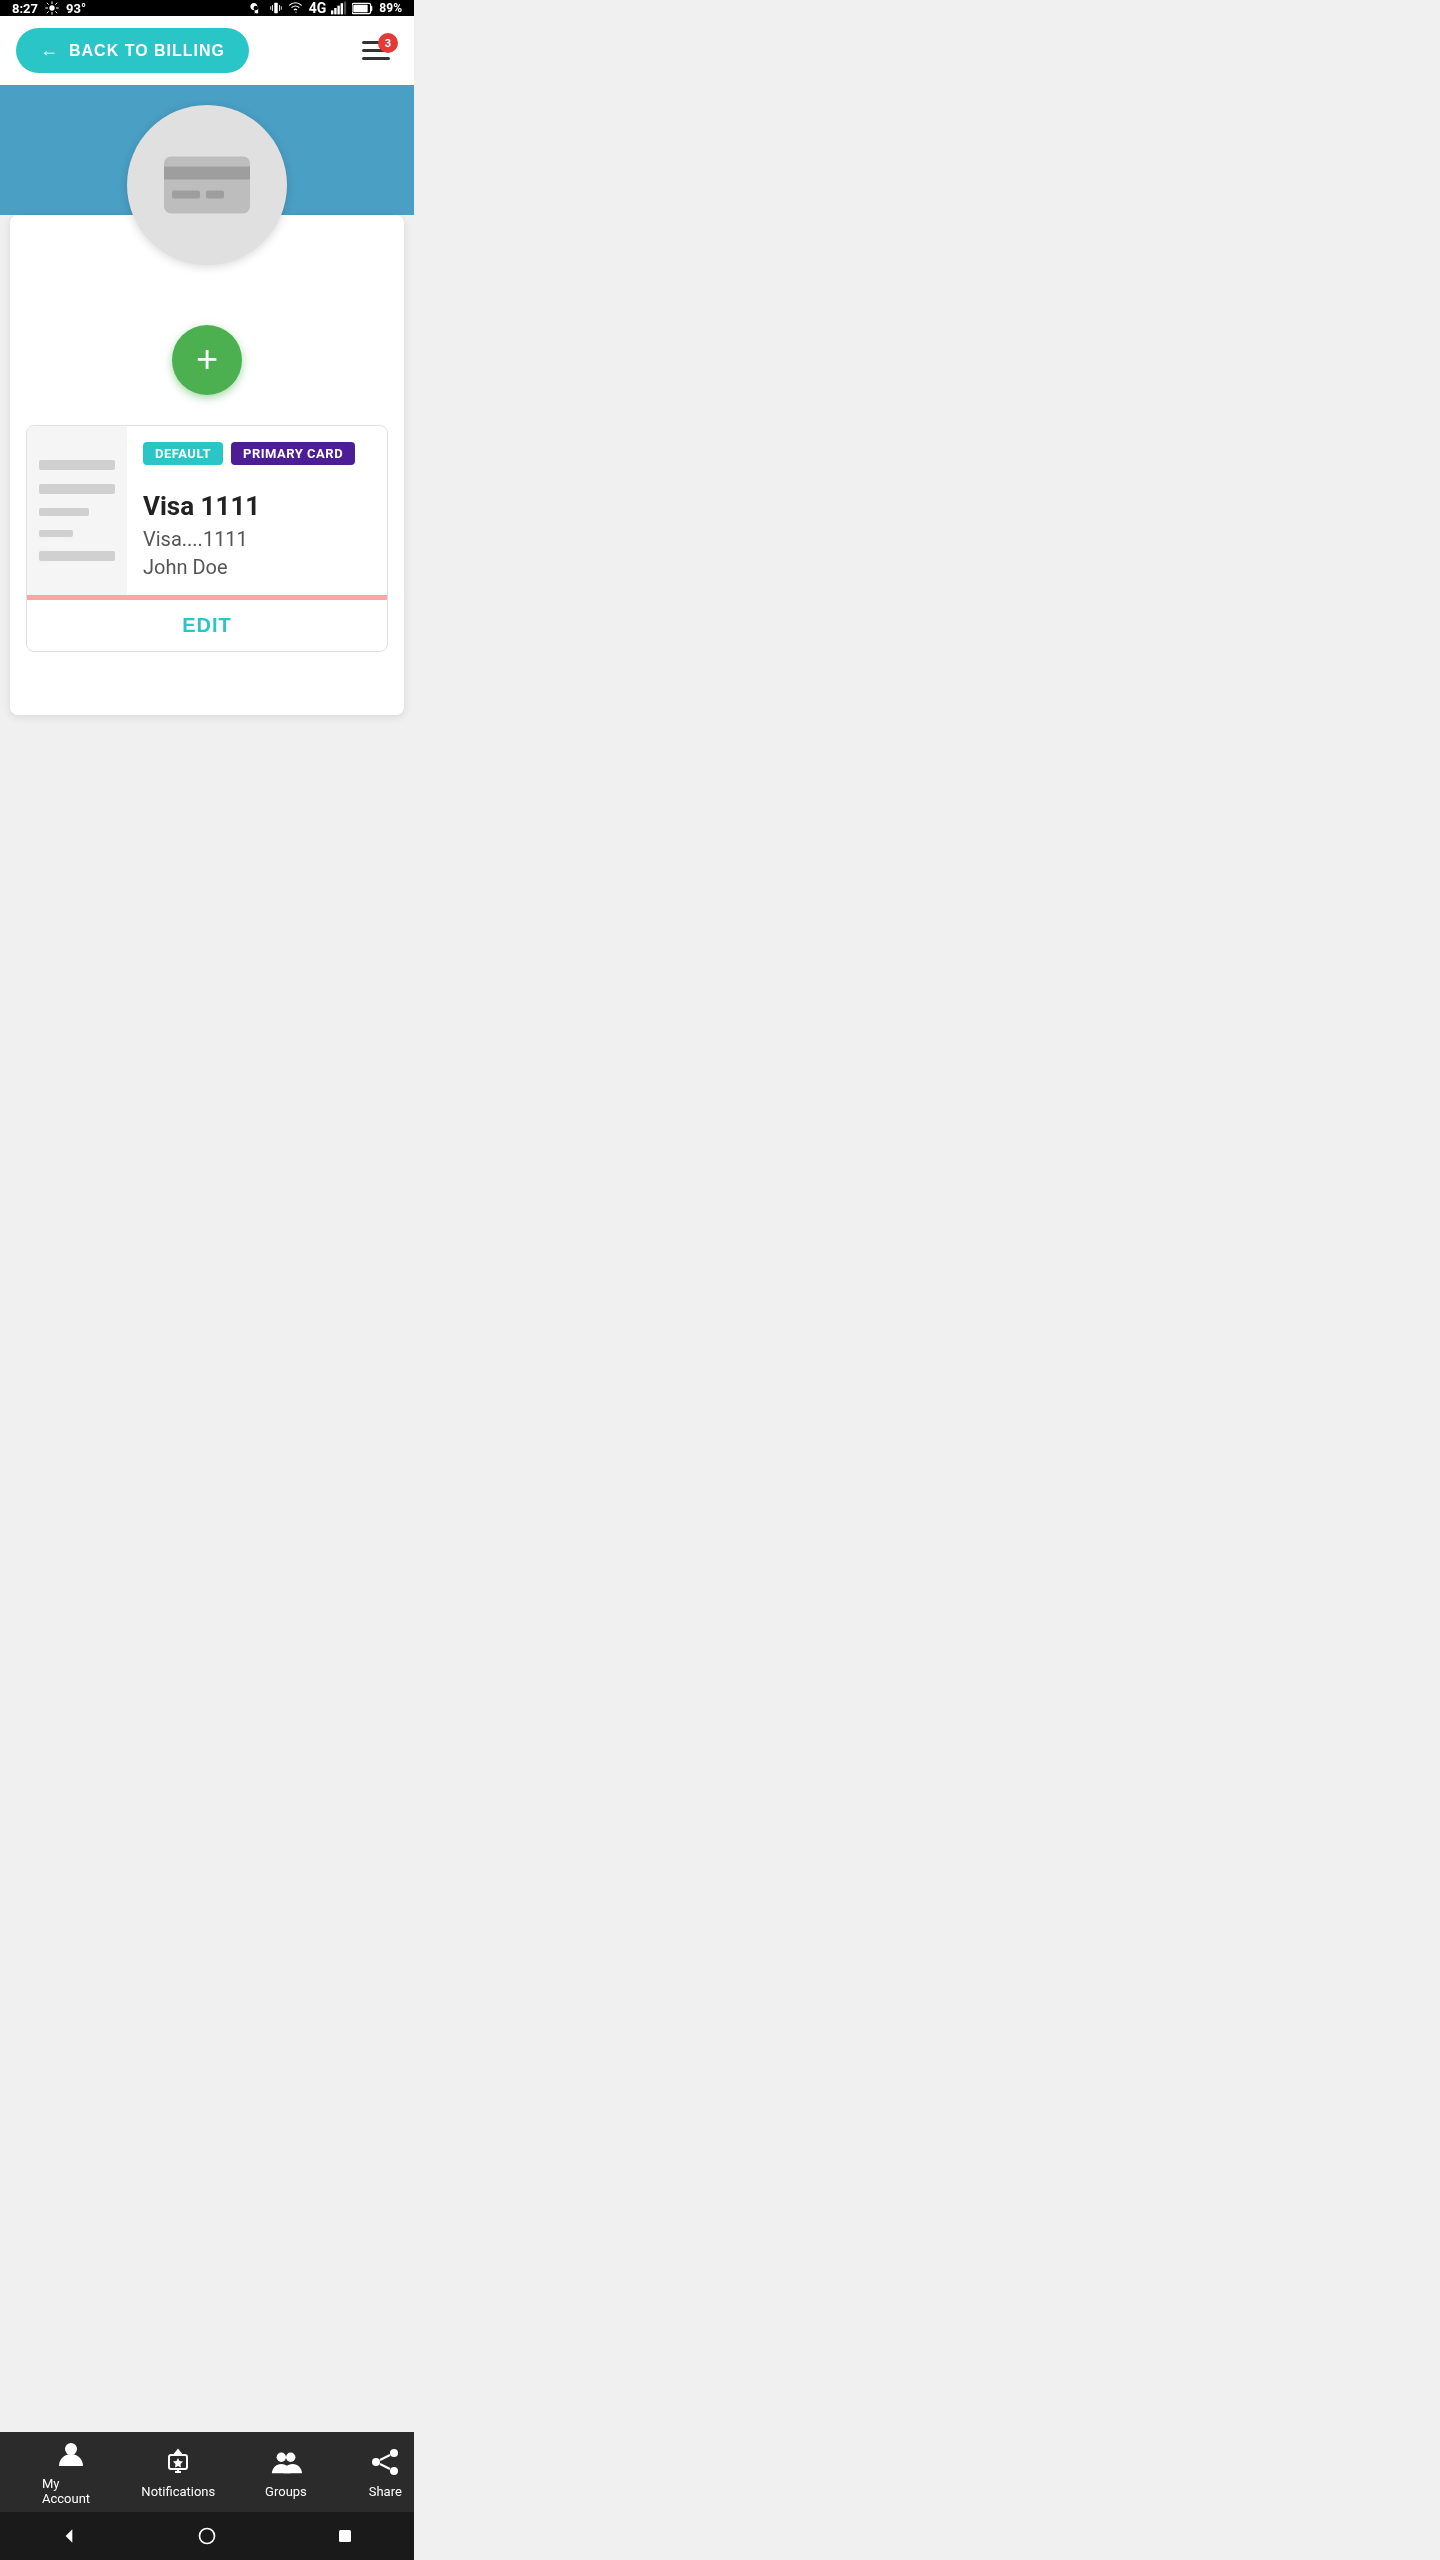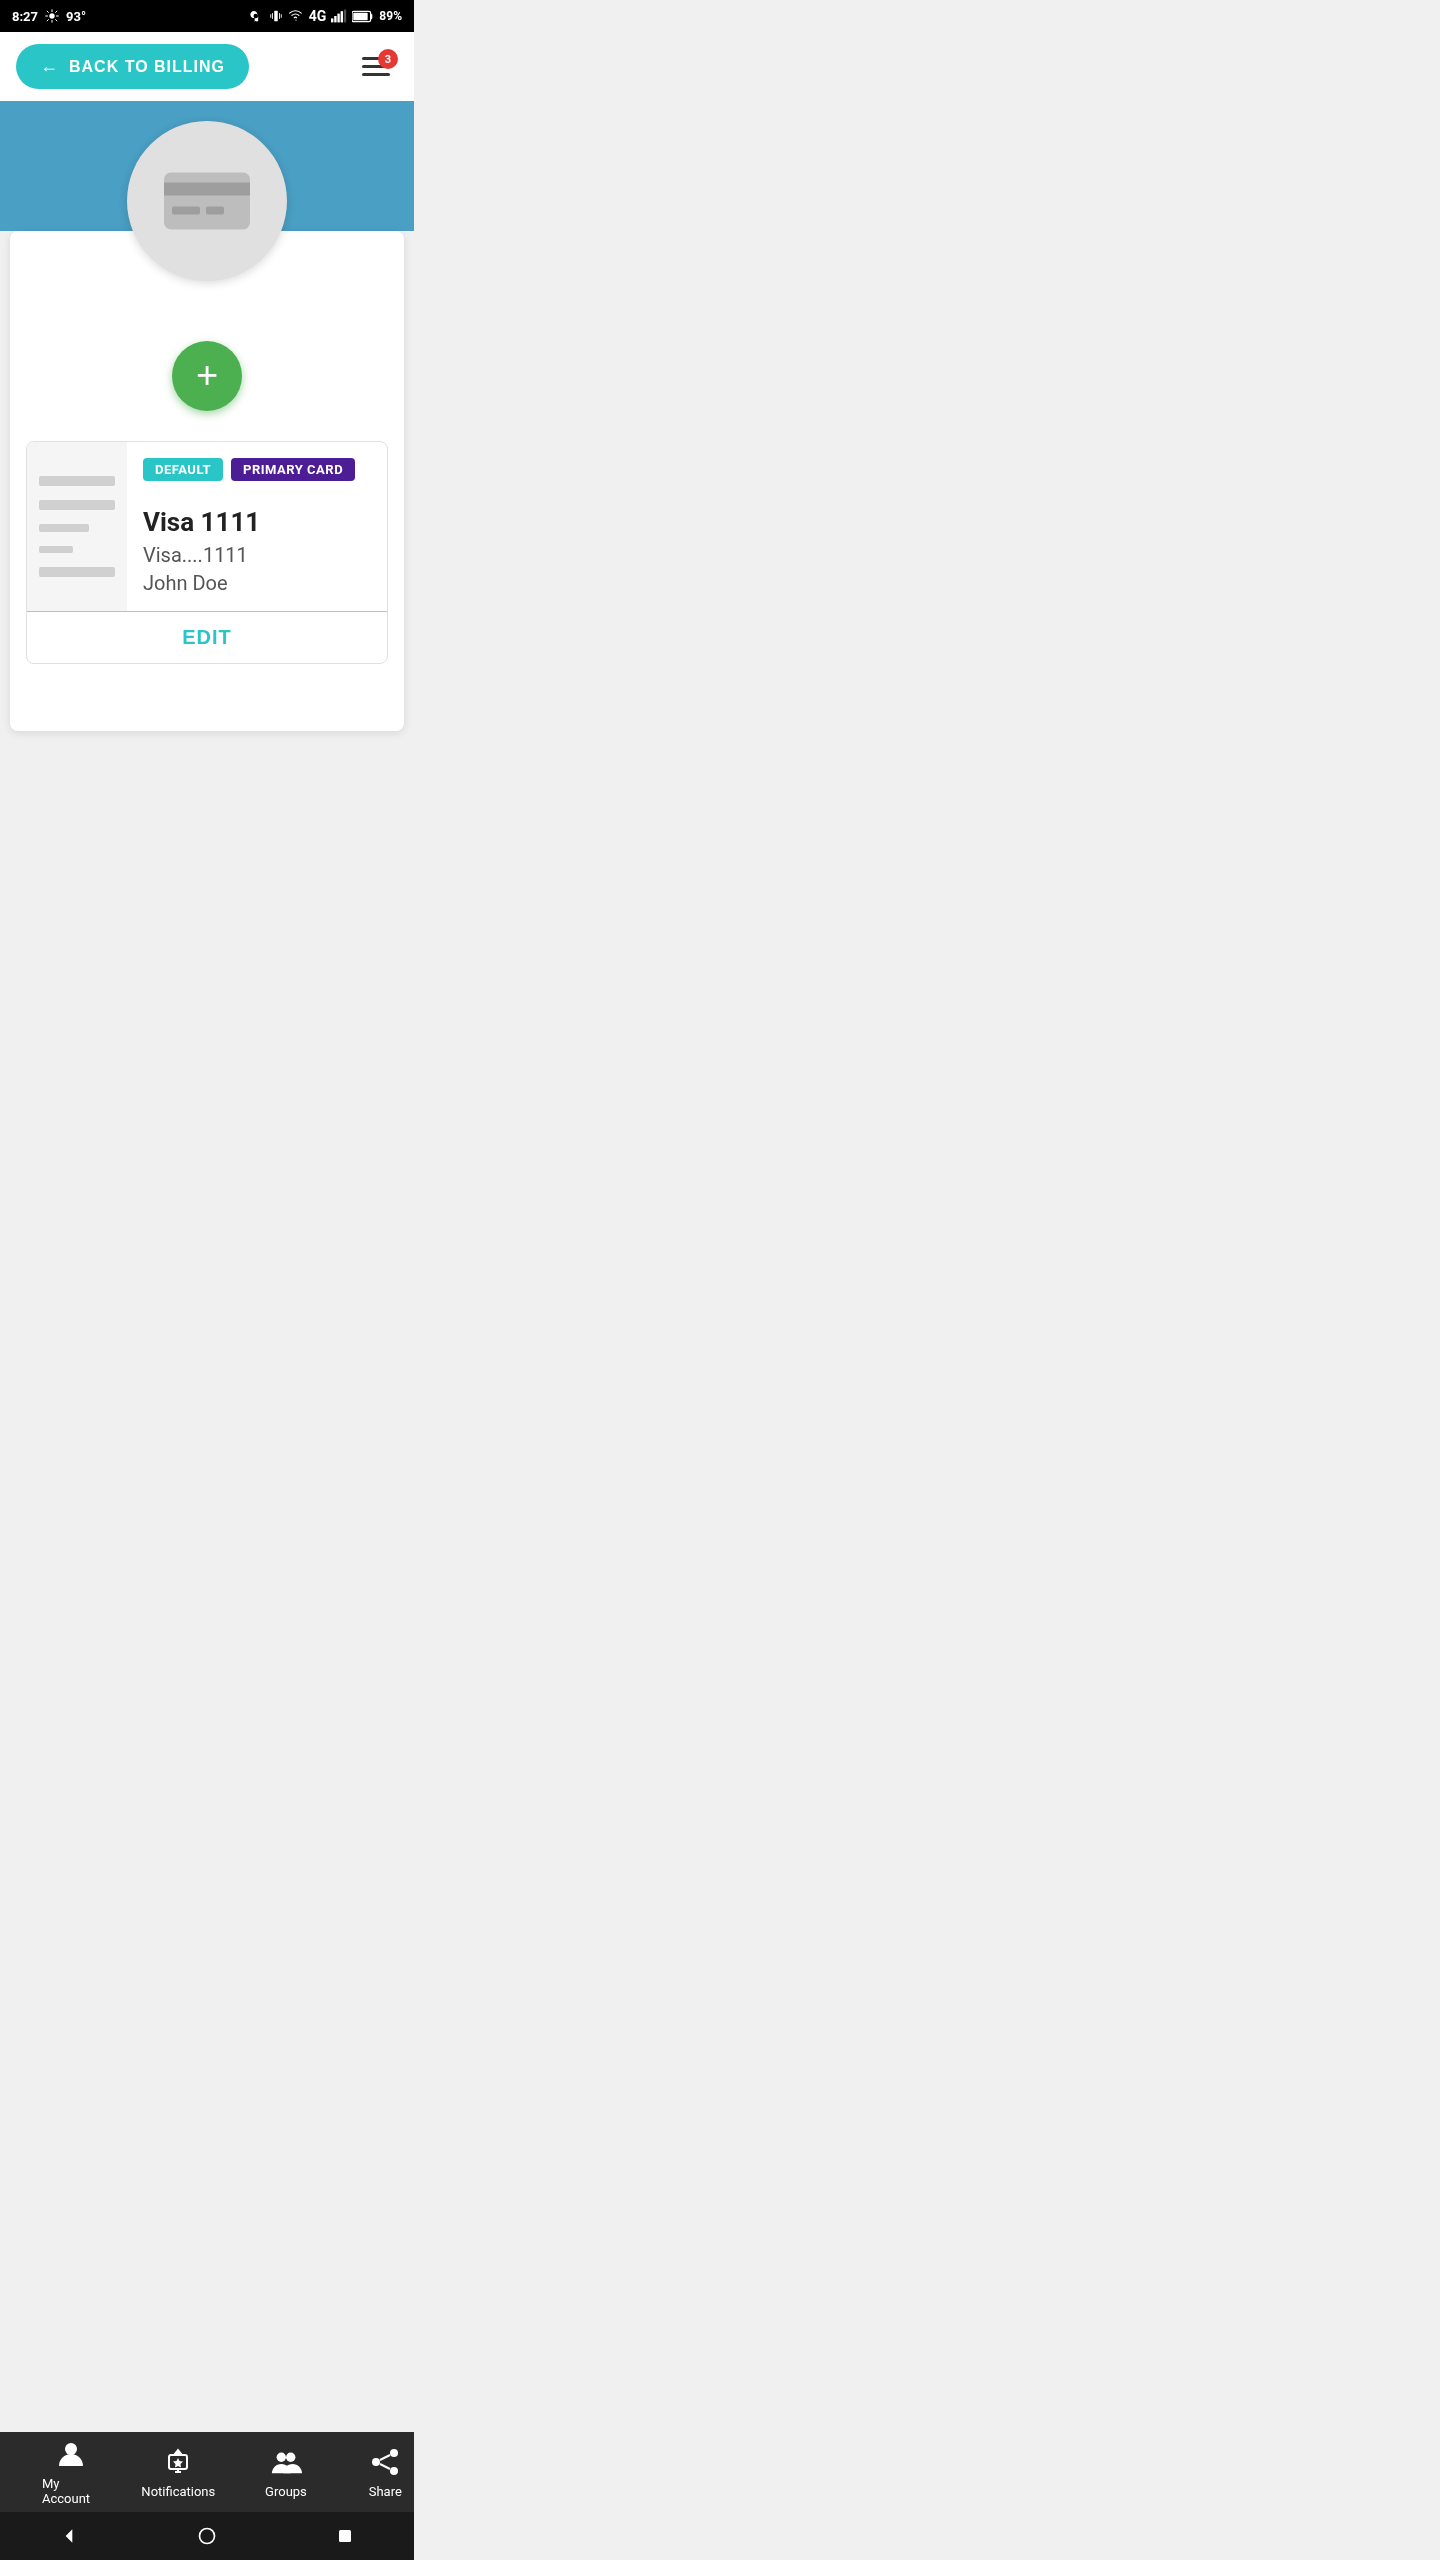--- a/index.html
+++ b/index.html
@@ -15,21 +15,21 @@
     }
 
     
     .status-bar {
       background: #000;
       color: #fff;
       display: flex;
       align-items: center;
       justify-content: space-between;
       padding: 1px 12px;
-      height: 32px;
+      height: 16px;
       font-size: 13px;
       font-weight: bold;
     }
 
     .status-left {
       display: flex;
       align-items: center;
       gap: 6px;
     }
 
@@ -252,21 +252,21 @@
       color: #555;
       margin-bottom: 4px;
     }
 
     .card-holder {
       font-size: 20px;
       color: #555;
     }
 
     .card-edit-row {
-      border-top: 1px solid #fca5a5;
+      border-top: 5px solid #fca5a5;
       padding: 14px;
       text-align: center;
     }
 
     .edit-btn {
       background: none;
       border: none;
       color: #29c5c7;
       font-size: 20px;
       font-weight: bold;

